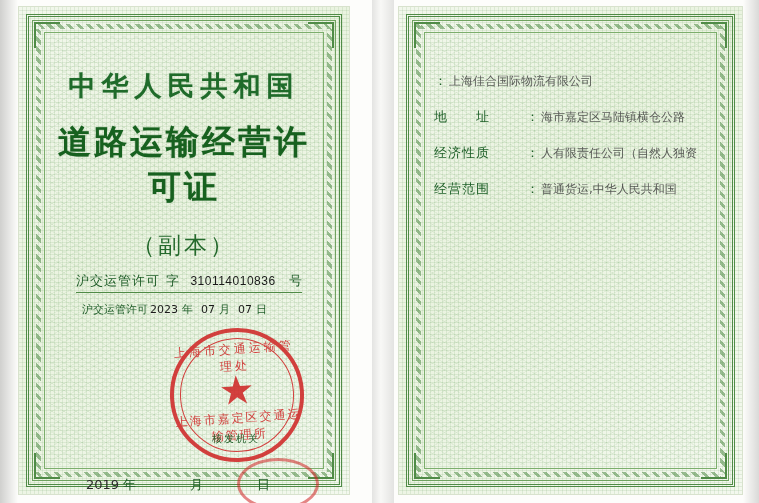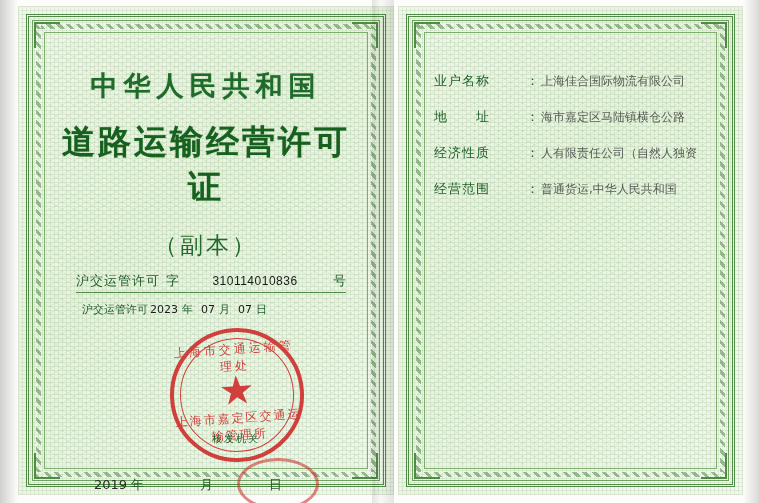--- a/index.html
+++ b/index.html
@@ -25,21 +25,21 @@
   .panel {
     position: absolute;
     top: 6px;
     height: 489px;
     background:
       repeating-linear-gradient(0deg, rgba(120,170,110,0.16) 0px, rgba(120,170,110,0.16) 1px, rgba(255,255,255,0) 1px, rgba(255,255,255,0) 4px),
       repeating-linear-gradient(90deg, rgba(120,170,110,0.16) 0px, rgba(120,170,110,0.16) 1px, rgba(255,255,255,0) 1px, rgba(255,255,255,0) 4px),
       linear-gradient(135deg, #f2f7ec 0%, #eaf3e0 40%, #f3f8ee 100%);
     box-shadow: 0 0 0 1px #d8e2cd inset;
   }
-  .panel.left  { left: 18px;  width: 376px; }
+  .panel.left  { left: 18px;  width: 332px; }
   .panel.right { left: 398px; width: 345px; }
 
   
   .frame-outer {
     position: absolute;
     left: 8px; top: 8px; right: 8px; bottom: 8px;
     border: 3px double #4f8b46;
   }
   .frame-mid {
     position: absolute;
@@ -218,21 +218,21 @@
     position: absolute;
     left: 160px;
     top: 392px;
     font-size: 10px;
     color: #1f5d28;
     letter-spacing: 2px;
   }
 
   .date-row {
     position: absolute;
-    left: 42px;
+    left: 34px;
     right: 24px;
     top: 436px;
     display: flex;
     align-items: baseline;
     font-size: 13px;
     color: #1f5d28;
   }
   .date-row .year { color: #2a2a2a; }
   .date-row .unit { margin: 0 22px 0 4px; }
   .date-row .blank { display: inline-block; width: 30px; }
@@ -368,21 +368,20 @@
     <div class="frame-inner"></div>
     <div class="corner tl"></div>
     <div class="corner tr"></div>
     <div class="corner bl"></div>
     <div class="corner br"></div>
     <div class="guilloche"></div>
 
     <div class="content-right">
 
       <div class="field">
-        <span class="f-label">业户名称</span>
         <span class="f-colon">：</span>
         <span class="f-value">上海佳合国际物流有限公司</span>
       </div>
 
       <div class="field">
         <span class="f-label">地　　址</span>
         <span class="f-colon">：</span>
         <span class="f-value">
           <span>海市嘉定区马陆镇横仓公路</span>
         </span>

